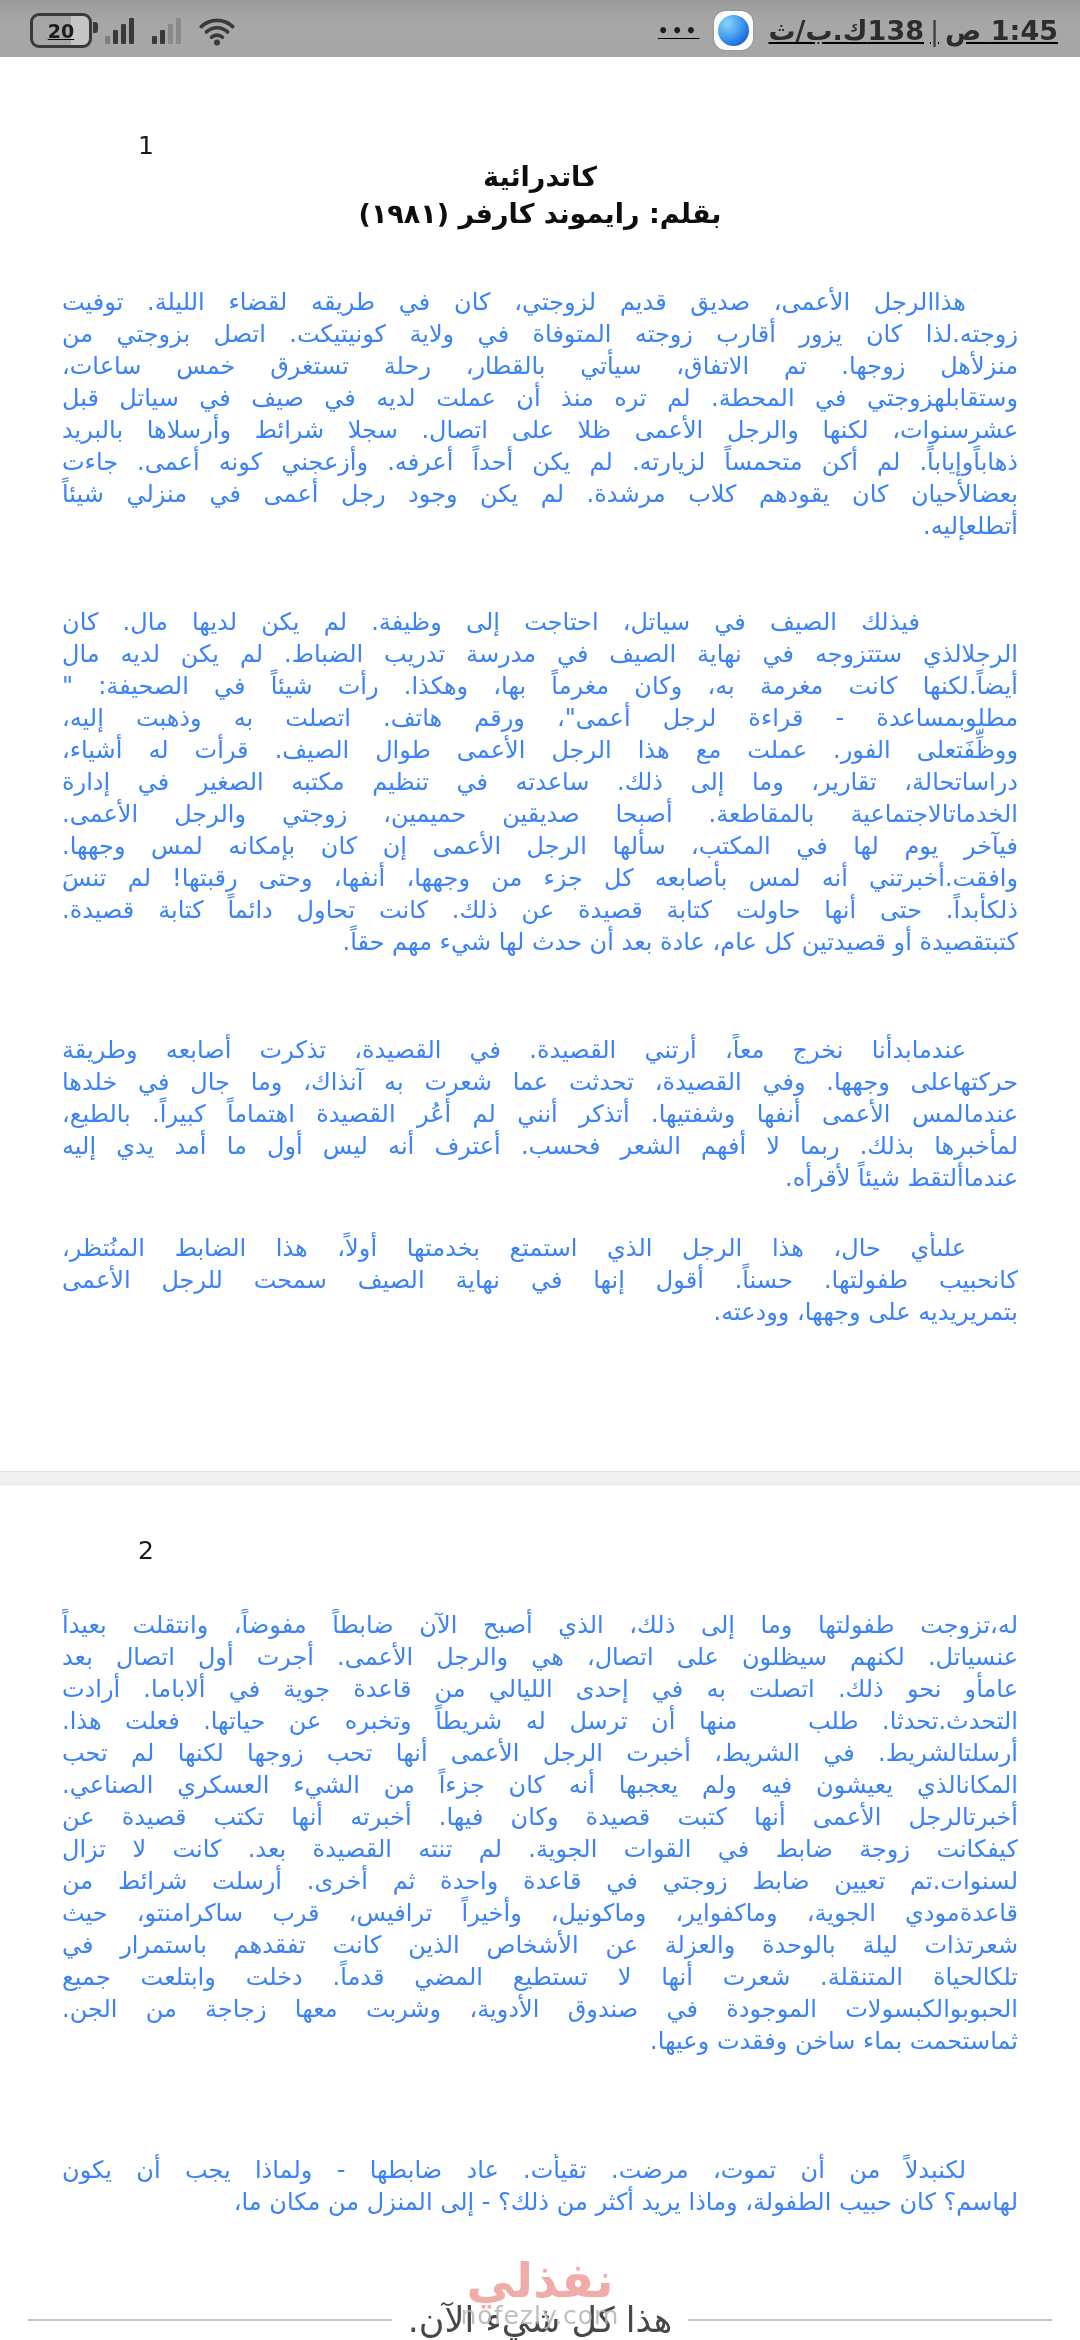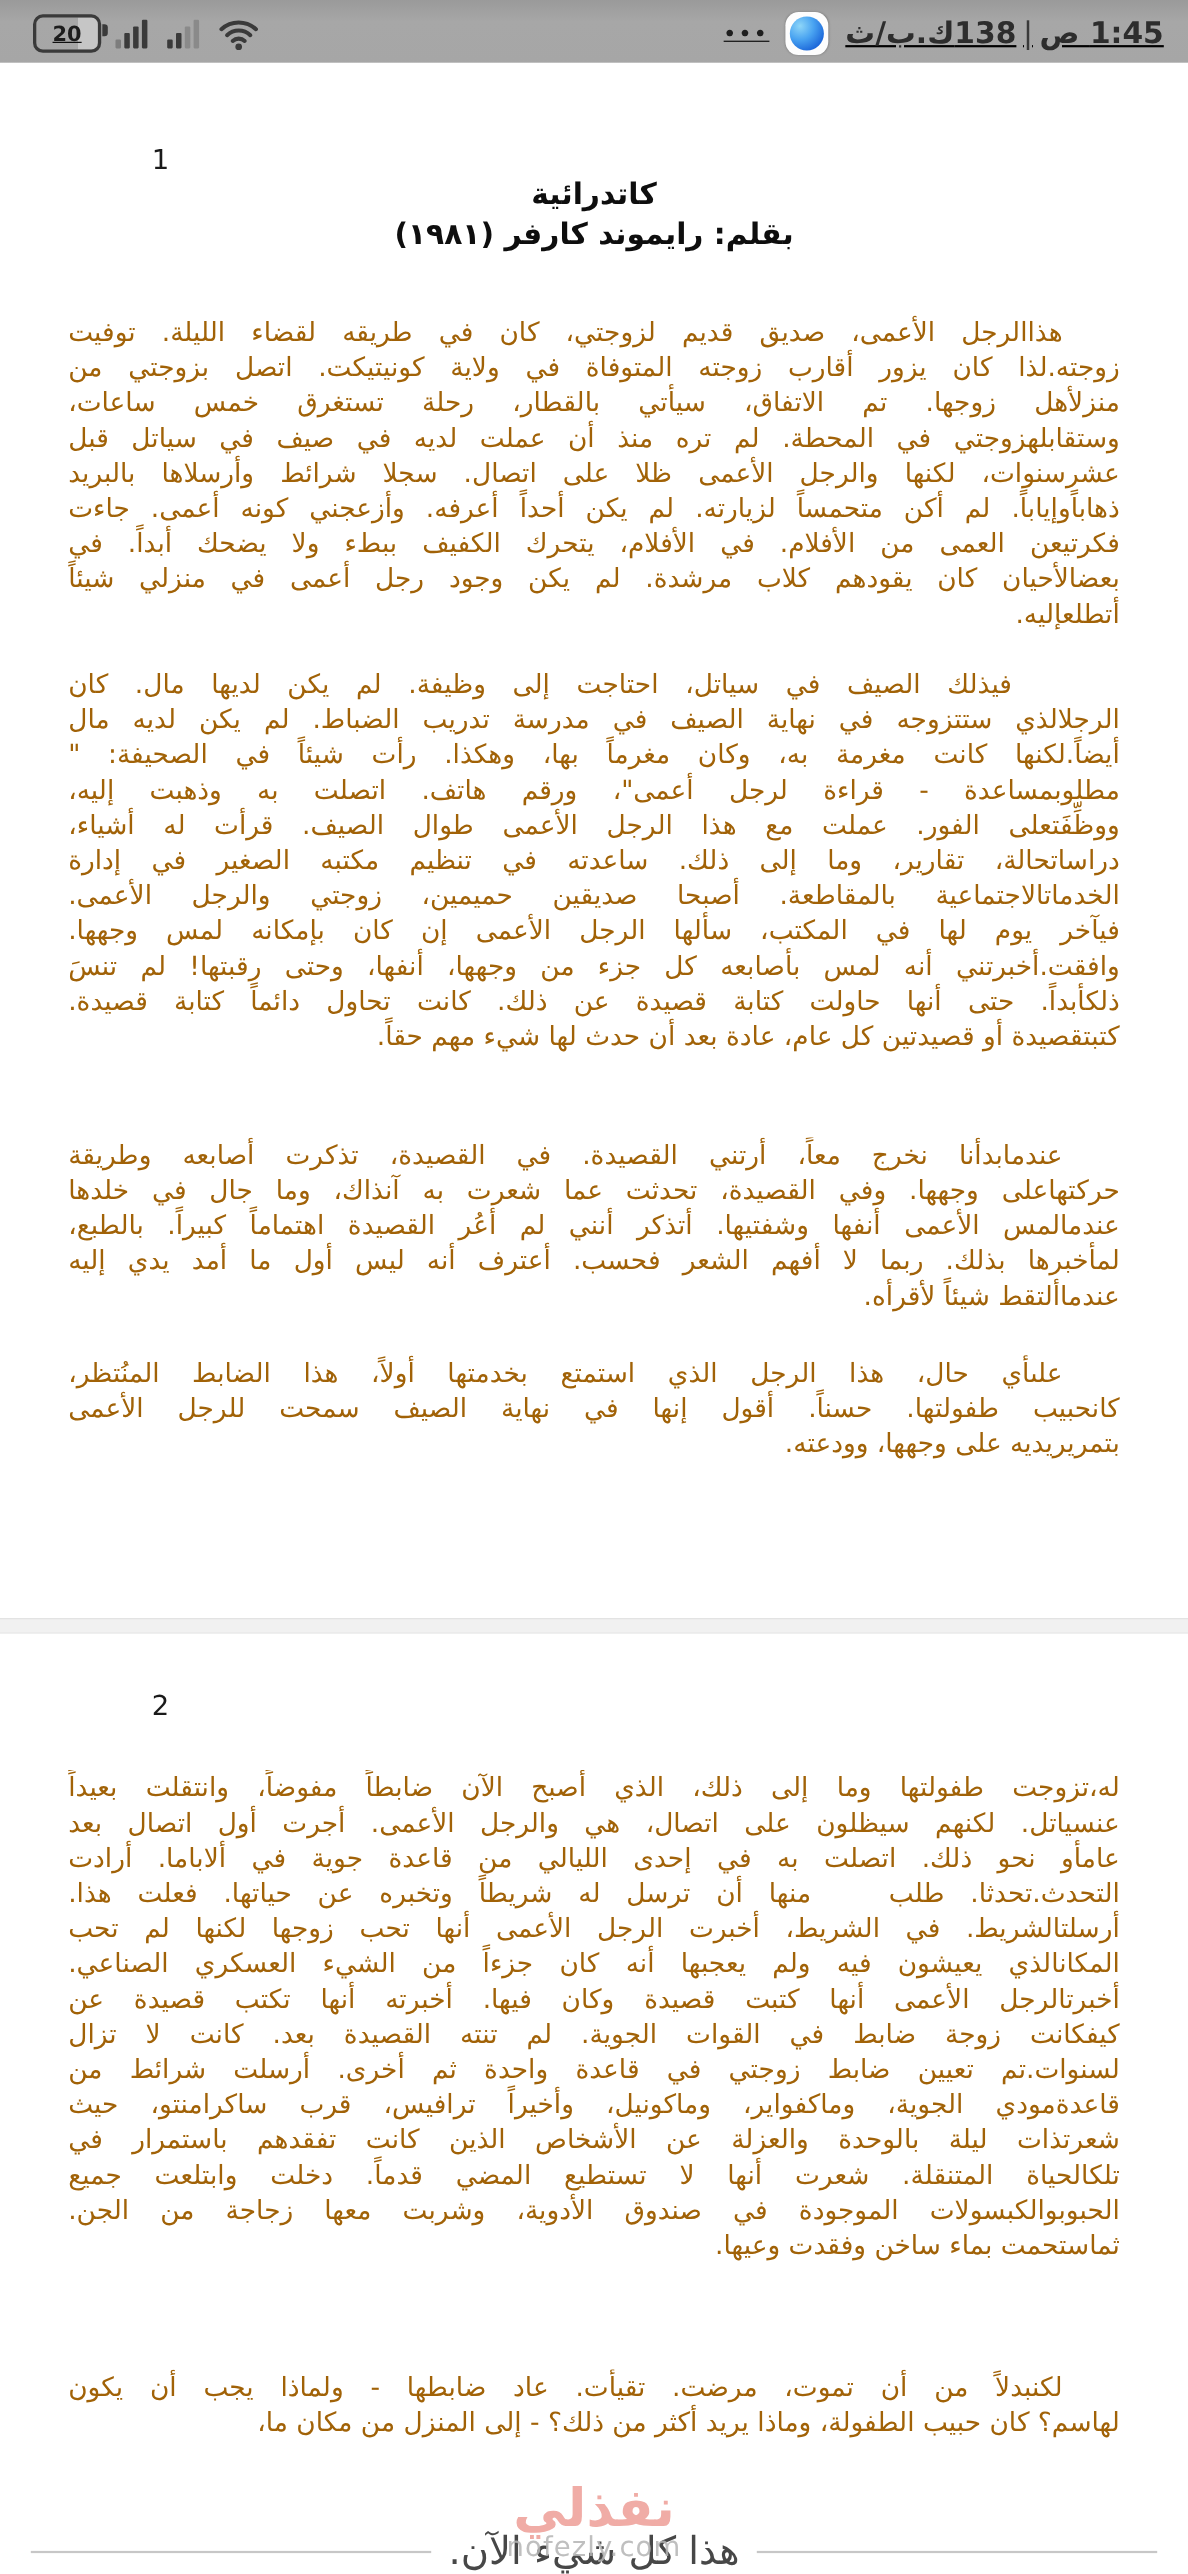--- a/index.html
+++ b/index.html
@@ -42,21 +42,21 @@
   .sb-time .sep { font-weight:normal; color:#3a3a3a; padding:0 6px; }
   
   .page-num { position:absolute; left:138px; font-size:25px; color:#1a1a1a; }
   #pagenum1 { top:131px; }
   #pagenum2 { top:1536px; }
   .doc-head {
     position:absolute; top:158px; left:0; right:0; text-align:center;
     font-weight:bold; color:#0e0e0e; font-size:27px; line-height:37px; direction:rtl;
   }
   .para {
-    position:absolute; left:62px; right:62px; direction:rtl; color:#a16207;
+    position:absolute; left:62px; right:62px; direction:rtl; color:#3b82f6;
     font-size:24px; overflow:hidden;
   }
   .pline {
     line-height:32px; text-align:justify; text-align-last:justify;
     -moz-text-align-last:justify; white-space:pre-wrap;
   }
   .pline.last { text-align-last:right; -moz-text-align-last:right; }
   .para.ind .pline.first { padding-right:52px; }
   .para.ind-lg .pline.first { padding-right:98px; }
   #para1 { top:286px; }
@@ -129,21 +129,20 @@
     <div>كاتدرائية</div>
     <div>بقلم: رايموند كارفر (١٩٨١)</div>
   </div>
   <div class="para ind" id="para1">
       <div class="pline first">هذاالرجل الأعمى، صديق قديم لزوجتي، كان في طريقه لقضاء الليلة. توفيت</div>
       <div class="pline">زوجته.لذا كان يزور أقارب زوجته المتوفاة في ولاية كونيتيكت. اتصل بزوجتي من</div>
       <div class="pline">منزلأهل زوجها. تم الاتفاق، سيأتي بالقطار، رحلة تستغرق خمس ساعات،</div>
       <div class="pline">وستقابلهزوجتي في المحطة. لم تره منذ أن عملت لديه في صيف في سياتل قبل</div>
       <div class="pline">عشرسنوات، لكنها والرجل الأعمى ظلا على اتصال. سجلا شرائط وأرسلاها بالبريد</div>
       <div class="pline">ذهاباًوإياباً. لم أكن متحمساً لزيارته. لم يكن أحداً أعرفه. وأزعجني كونه أعمى. جاءت</div>
-      <div class="pline">فكرتيعن العمى من الأفلام. في الأفلام، يتحرك الكفيف ببطء ولا يضحك أبداً. في</div>
       <div class="pline">بعضالأحيان كان يقودهم كلاب مرشدة. لم يكن وجود رجل أعمى في منزلي شيئاً</div>
       <div class="pline last">أتطلعإليه.</div>
     </div>
   <div class="para ind-lg" id="para2">
       <div class="pline first">فيذلك الصيف في سياتل، احتاجت إلى وظيفة. لم يكن لديها مال. كان</div>
       <div class="pline">الرجلالذي ستتزوجه في نهاية الصيف في مدرسة تدريب الضباط. لم يكن لديه مال</div>
       <div class="pline">أيضاً.لكنها كانت مغرمة به، وكان مغرماً بها، وهكذا. رأت شيئاً في الصحيفة: "</div>
       <div class="pline">مطلوبمساعدة - قراءة لرجل أعمى"، ورقم هاتف. اتصلت به وذهبت إليه،</div>
       <div class="pline">ووظِّفَتعلى الفور. عملت مع هذا الرجل الأعمى طوال الصيف. قرأت له أشياء،</div>
       <div class="pline">دراساتحالة، تقارير، وما إلى ذلك. ساعدته في تنظيم مكتبه الصغير في إدارة</div>

